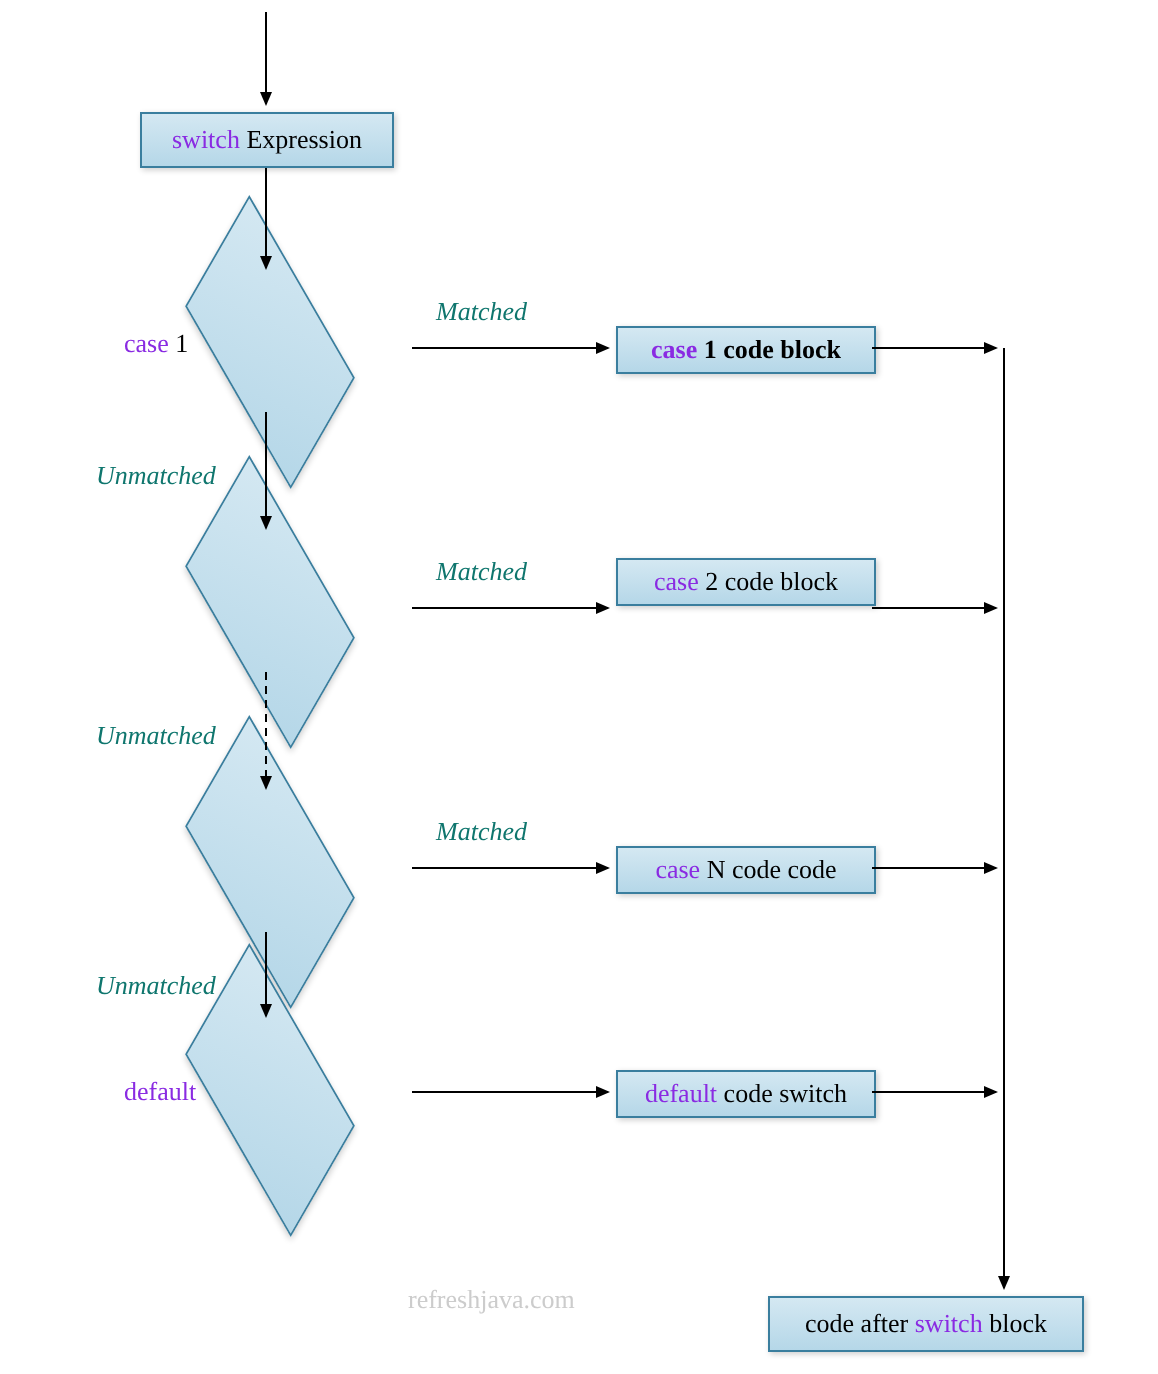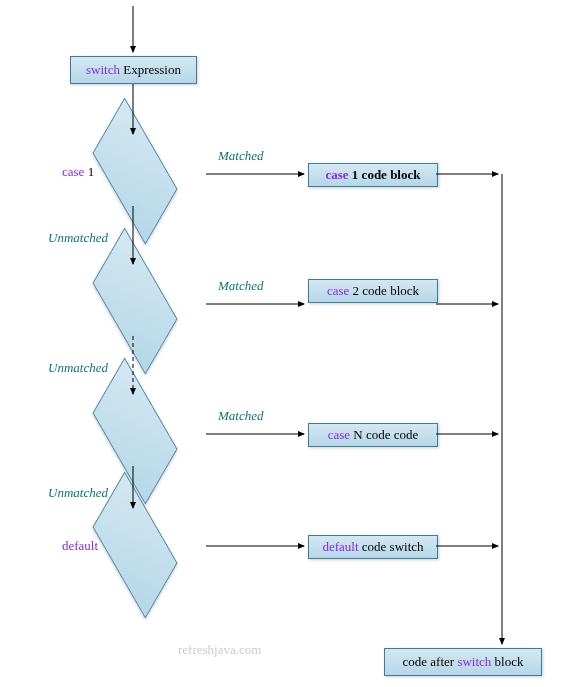--- a/index.html
+++ b/index.html
@@ -107,21 +107,21 @@
   <span><span>code after </span><span class="keyword">switch</span><span> block</span></span>
 </div>
 
 <div class="label" style="left:218px; top:148px;">Matched</div>
 <div class="label" style="left:218px; top:278px;">Matched</div>
 <div class="label" style="left:218px; top:408px;">Matched</div>
 <div class="label" style="left:48px; top:230px;">Unmatched</div>
 <div class="label" style="left:48px; top:360px;">Unmatched</div>
 <div class="label" style="left:48px; top:485px;">Unmatched</div>
 
-<div class="watermark" style="left:178px; top:642px;text-align:center;">refreshjava.com</div>
+<div class="watermark" style="left:204px; top:642px;text-align:center;">refreshjava.com</div>
 
 <svg class="arrows">
   <defs>
     <marker id="ah" markerWidth="8" markerHeight="8" refX="6" refY="3" orient="auto">
       <path d="M0,0 L7,3 L0,6 Z" fill="#000"></path>
     </marker>
   </defs>
 
   <line x1="133" y1="6" x2="133" y2="52" stroke="#000" stroke-width="1" marker-end="url(#ah)"></line>
 

